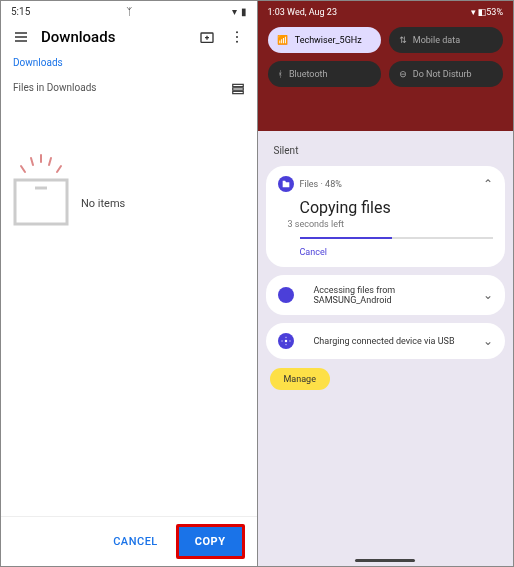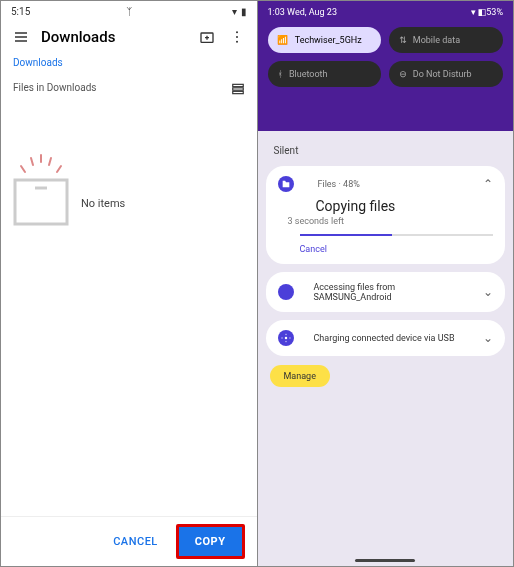--- a/index.html
+++ b/index.html
@@ -13,33 +13,33 @@
 .app-title{font-size:15px;font-weight:500;flex:1}
 .icon-btn{width:20px;height:20px;display:flex;align-items:center;justify-content:center;color:#333}
 .breadcrumb{padding:4px 12px;font-size:10px;color:#1a73e8}
 .section-row{display:flex;justify-content:space-between;padding:10px 12px;font-size:10px;color:#555}
 .empty{display:flex;flex-direction:row;align-items:center;margin-top:40px}
 .empty svg{margin-bottom:20px}
 .empty-text{font-size:11px;color:#444}
 .bottom-bar{position:absolute;bottom:0;left:0;right:0;height:50px;display:flex;justify-content:flex-end;align-items:center;padding:0 12px;gap:6px;border-top:1px solid #eee;background:#fff}
 .btn-cancel{color:#1a73e8;font-size:11px;font-weight:500;padding:8px 12px;background:none;border:none;letter-spacing:0.5px}
 .btn-copy{background:#1a73e8;color:#fff;font-size:11px;font-weight:700;padding:8px 16px;border:3px solid #d00;border-radius:2px;letter-spacing:0.5px}
-.r-top{background:#4c1d95;height:130px;padding:6px 10px;color:#fff}
+.r-top{background:#7f1d1d;height:130px;padding:6px 10px;color:#fff}
 .r-status{display:flex;justify-content:space-between;font-size:9px;margin-bottom:10px}
 .qs-grid{display:grid;grid-template-columns:1fr 1fr;gap:8px}
 .qs-tile{border-radius:18px;padding:8px 10px;font-size:9px;display:flex;align-items:center;gap:6px;background:#2a2a2a;color:#aaa}
 .qs-tile.active{background:#e1dbff;color:#000}
 .notif-area{padding:10px 8px}
 .silent-label{font-size:10px;color:#444;padding:4px 8px;margin-bottom:6px}
 .notif-card{background:#fff;border-radius:18px;padding:10px 12px;margin-bottom:8px;font-size:10px}
-.notif-head{display:flex;align-items:center;gap:24px;margin-bottom:6px}
+.notif-head{display:flex;align-items:center;gap:6px;margin-bottom:6px}
 .notif-icon{width:16px;height:16px;border-radius:50%;display:flex;align-items:center;justify-content:center;flex-shrink:0}
 .notif-icon.blue{background:#4b3fd9;color:#fff}
 .notif-app{font-size:9px;color:#666}
-.notif-title{font-size:14px;color:#222;margin-left:38px}
+.notif-title{font-size:16px;color:#222;margin-left:22px}
 .notif-sub{font-size:9px;color:#777;margin-left:10px;margin-top:2px}
 .progress{height:2px;background:#ddd;margin:8px 0 8px 22px;position:relative}
 .progress-fill{position:absolute;left:0;top:0;height:100%;background:#4b3fd9}
 .notif-action{color:#4b3fd9;font-size:9px;margin-left:22px;margin-top:4px}
 .notif-row{display:flex;align-items:center;gap:20px}
 .notif-row .txt{flex:1;font-size:9px;color:#333}
 .chevron{color:#666;font-size:12px}
 .manage-btn{background:#fde047;border-radius:14px;padding:6px 14px;font-size:9px;color:#333;display:inline-block;margin-left:4px}
 .nav-bar-r{position:absolute;bottom:4px;left:50%;transform:translateX(-50%);width:60px;height:3px;background:#444;border-radius:2px}
 </style>

